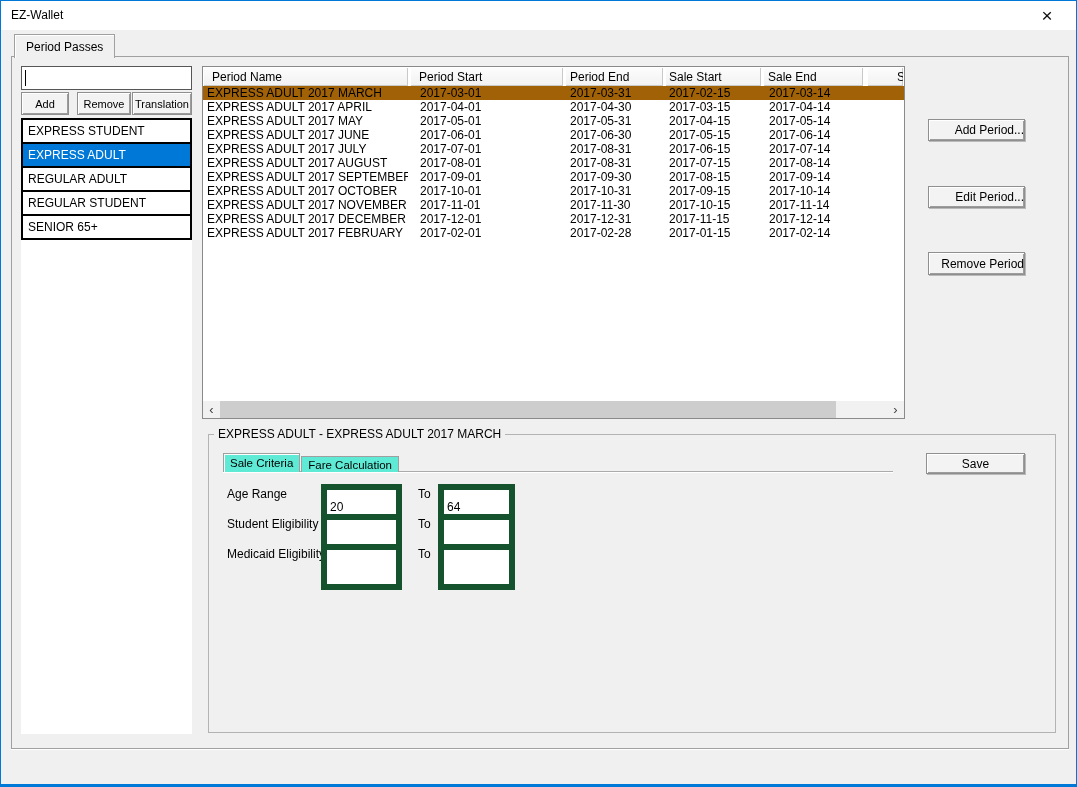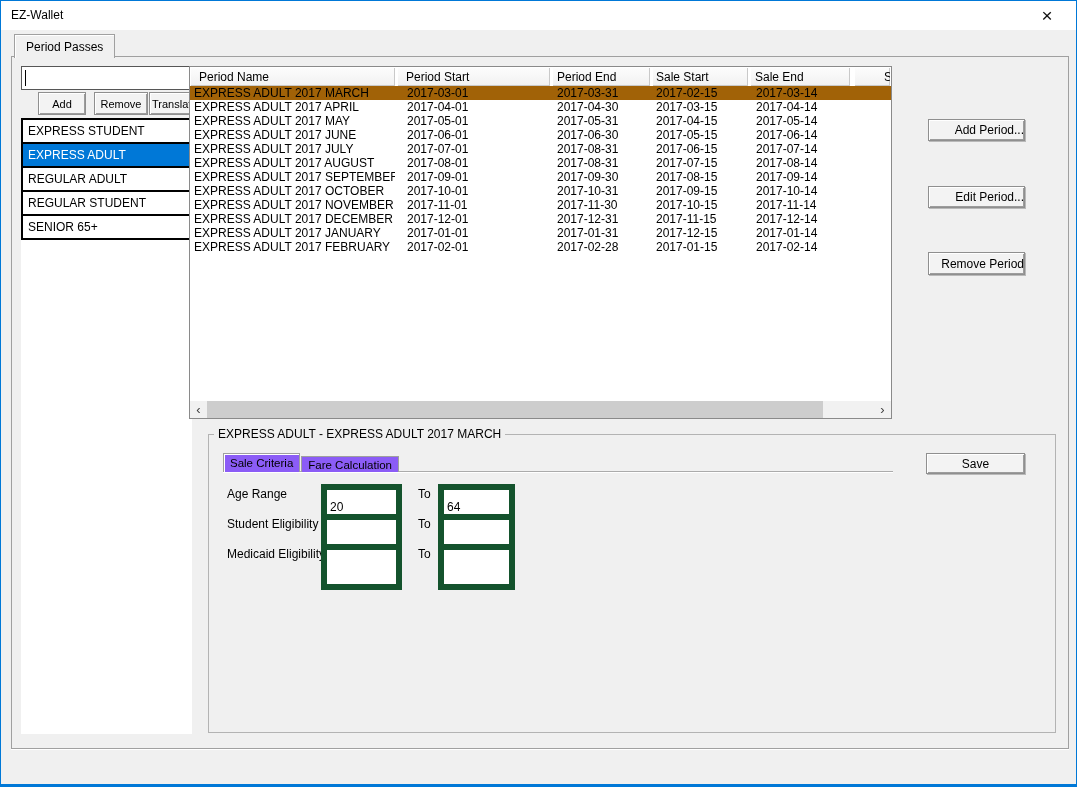--- a/index.html
+++ b/index.html
@@ -17,29 +17,29 @@
     background:#f0f0f0;border:1px solid #a0a0a0;box-shadow:0 1px 0 #fff;}
   .maintab{position:absolute;left:13px;top:33px;height:24px;padding:0 11px;
     background:#f0f0f0;border:1px solid #a0a0a0;border-bottom:none;z-index:3;
     display:flex;align-items:center;box-shadow:inset 1px 1px 0 #fff;}
   
   .search{position:absolute;left:20px;top:65px;width:171px;height:24px;
     border:1px solid #565656;background:#fff;padding:2px 3px;font-size:12px;outline:none;}
   .caret{position:absolute;left:24px;top:69px;width:1px;height:16px;background:#000;z-index:2;}
   .smallbtn{position:absolute;height:23px;top:91px;background:#f3f3f3;
     border:1px solid #8f8f8f;box-shadow:inset 1px 1px 0 #fff,inset -1px -1px 0 #9c9c9c;
-    font-size:11px;display:flex;align-items:center;justify-content:center;padding:0;margin-left:17px;}
+    font-size:11px;display:flex;align-items:center;justify-content:center;padding:0;}
   .btn-add{left:20px;width:48px;} .btn-remove{left:76px;width:54px;} .btn-translation{left:131px;width:60px;}
   .catlist{position:absolute;left:20px;top:117px;width:171px;height:616px;background:#fff;}
   .citem{width:171px;height:26px;border:2px solid #000;margin-top:-2px;
     display:flex;align-items:center;padding-left:5px;background:#fff;font-size:12px;}
   .citem:first-child{margin-top:0;}
   .citem.sel{background:#0078d7;color:#fff;}
   
-  .tframe{position:absolute;left:188px;top:65px;width:703px;height:353px;
+  .tframe{position:absolute;left:201px;top:65px;width:703px;height:353px;
     background:#fff;border:1px solid #8a8a8a;}
   .thead{position:absolute;left:0;top:0;width:700px;height:19px;overflow:hidden;}
   .hseg{position:absolute;top:0;height:19px;background:linear-gradient(#fdfdfd,#f1f1f1);
     box-shadow:inset 1px 1px 0 #fff,inset -1px -1px 0 #c9c9c9;
     display:flex;align-items:center;white-space:nowrap;overflow:hidden;font-size:12px;}
   .hseg.s0{left:0;width:205px;padding-left:9px;}
   .hseg.s1{left:207px;width:153px;padding-left:9px;}
   .hseg.s2{left:362px;width:98px;padding-left:5px;}
   .hseg.s3{left:462px;width:96px;padding-left:4px;}
   .hseg.s4{left:560px;width:100px;padding-left:5px;}
@@ -67,21 +67,21 @@
   .groupbox{position:absolute;left:207px;top:433px;width:848px;height:299px;
     border:1px solid #b3b3b3;}
   .grouplabel{position:absolute;left:213px;top:426px;background:#f0f0f0;
     padding:0 4px;font-size:12px;z-index:2;}
   .savebtn{position:absolute;left:925px;top:452px;width:99px;height:21px;background:#f3f3f3;
     border:1px solid #8f8f8f;box-shadow:inset 1px 1px 0 #fff,inset -1px -1px 0 #9c9c9c,1px 1px 0 #b9b9b9;
     font-size:12px;display:flex;align-items:center;justify-content:center;}
   .innertab-line{position:absolute;left:222px;top:470px;width:670px;height:1px;background:#ababab;
     box-shadow:0 1px 0 #fff;}
   .innertabs{position:absolute;left:222px;top:452px;height:19px;display:flex;align-items:flex-end;z-index:3;}
-  .itab{font-size:11.5px;padding:0 6px;background:#8b5cf6;border:1px solid #9f9f9f;border-bottom:none;
+  .itab{font-size:11.5px;padding:0 6px;background:#5eead4;border:1px solid #9f9f9f;border-bottom:none;
     display:flex;align-items:center;white-space:nowrap;}
   .itab.active{height:19px;box-shadow:inset 1px 1px 0 #fff;}
   .itab.inactive{height:16px;margin-left:1px;}
   
   .flabel{position:absolute;left:226px;height:21px;line-height:21px;font-size:12px;white-space:nowrap;}
   .finput{position:absolute;height:21px;border:6px solid #14532d;background:#fff;
     padding:17px 3px;font-size:12px;outline:none;}
   .f-from{left:320px;width:81px;} .f-to{left:437px;width:77px;}
   .tolabel{position:absolute;left:417px;height:21px;line-height:21px;font-size:12px;}
   .row1{top:483px;} .row2{top:513px;} .row3{top:543px;}
@@ -209,27 +209,20 @@
           <div class="tcell c4">2017-11-14</div>
         </div>
         <div class="trow">
           <div class="tcell c0">EXPRESS ADULT 2017 DECEMBER</div>
           <div class="tcell c1">2017-12-01</div>
           <div class="tcell c2">2017-12-31</div>
           <div class="tcell c3">2017-11-15</div>
           <div class="tcell c4">2017-12-14</div>
         </div>
         <div class="trow">
-          <div class="tcell c0">EXPRESS ADULT 2017 JANUARY</div>
-          <div class="tcell c1">2017-01-01</div>
-          <div class="tcell c2">2017-01-31</div>
-          <div class="tcell c3">2017-12-15</div>
-          <div class="tcell c4">2017-01-14</div>
-        </div>
-        <div class="trow">
           <div class="tcell c0">EXPRESS ADULT 2017 FEBRUARY</div>
           <div class="tcell c1">2017-02-01</div>
           <div class="tcell c2">2017-02-28</div>
           <div class="tcell c3">2017-01-15</div>
           <div class="tcell c4">2017-02-14</div>
         </div>
       </div>
     <div class="hscroll">
       <div class="sb-arrow sb-left">
           <span>‹</span>

